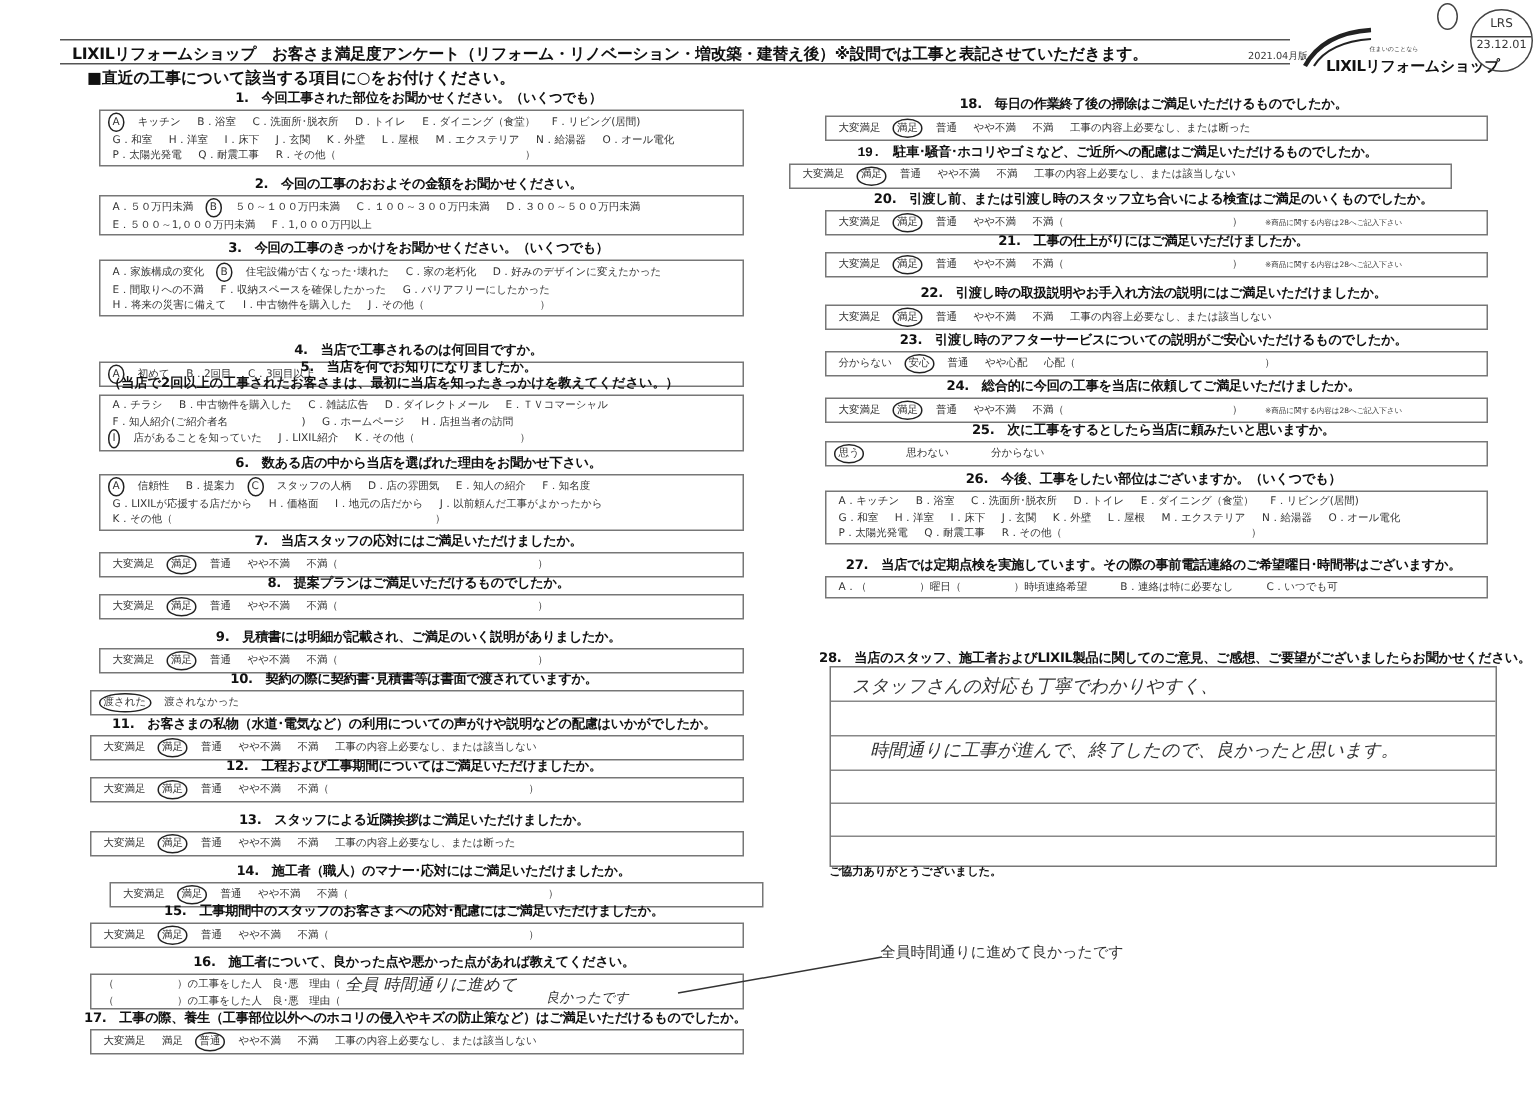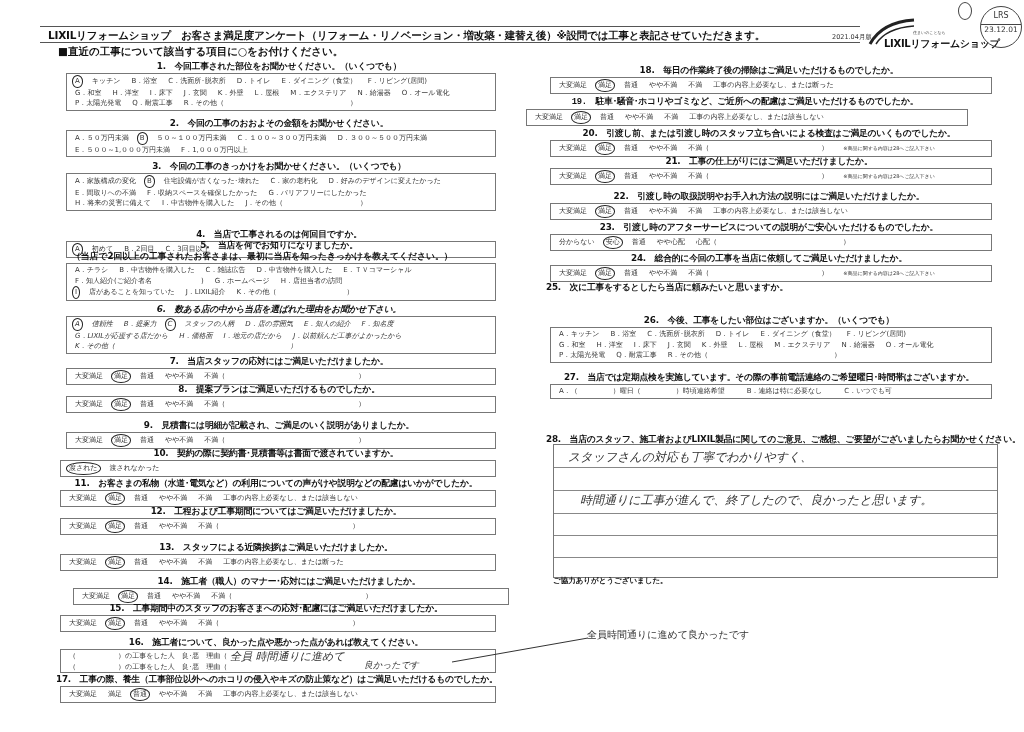--- a/index.html
+++ b/index.html
@@ -124,32 +124,32 @@
         <span class="circled">A</span><span>初めて</span><span>B．2回目</span><span>C．3回目以上</span>
       </div>
     </div>
   </div>
 
   <div class="q" style="left:62px; top:240px;">
     <div class="q-title">5.　当店を何でお知りになりましたか。</div>
     <div class="q-sub">（当店で2回以上の工事されたお客さまは、最初に当店を知ったきっかけを教えてください。）</div>
     <div class="q-box">
       <div class="q-row">
-        <span>A．チラシ</span><span>B．中古物件を購入した</span><span>C．雑誌広告</span><span>D．中古物件を購入した</span><span>E．ＴＶコマーシャル</span>
+        <span>A．チラシ</span><span>B．中古物件を購入した</span><span>C．雑誌広告</span><span>D．ダイレクトメール</span><span>E．ＴＶコマーシャル</span>
       </div>
       <div class="q-row">
         <span>F．知人紹介(ご紹介者名　　　　　　　)</span><span>G．ホームページ</span><span>H．店担当者の訪問</span>
       </div>
       <div class="q-row">
         <span class="circled">I</span><span>店があることを知っていた</span><span>J．LIXIL紹介</span><span>K．その他（　　　　　　　　　　）</span>
       </div>
     </div>
   </div>
 
-  <div class="q" style="left:62px; top:304px;font-style:italic;">
+  <div class="q" style="left:62px; top:304px;">
     <div class="q-title">6.　数ある店の中から当店を選ばれた理由をお聞かせ下さい。</div>
     <div class="q-box">
       <div class="q-row">
         <span class="circled">A</span><span>信頼性</span><span>B．提案力</span><span class="circled">C</span><span>スタッフの人柄</span><span>D．店の雰囲気</span><span>E．知人の紹介</span><span>F．知名度</span>
       </div>
       <div class="q-row">
         <span>G．LIXILが応援する店だから</span><span>H．価格面</span><span>I．地元の店だから</span><span>J．以前頼んだ工事がよかったから</span>
       </div>
       <div class="q-row">
         <span>K．その他（　　　　　　　　　　　　　　　　　　　　　　　　　）</span>
@@ -318,20 +318,25 @@
     <div class="q-title">24.　総合的に今回の工事を当店に依頼してご満足いただけましたか。</div>
     <div class="q-box">
       <div class="q-row">
         <span>大変満足</span><span class="circled">満足</span><span>普通</span><span>やや不満</span><span>不満（　　　　　　　　　　　　　　　　）</span><span class="note">※商品に関する内容は28へご記入下さい</span>
       </div>
     </div>
   </div>
 
   <div class="q" style="left:546px; top:282px;">
     <div class="q-title">25.　次に工事をするとしたら当店に頼みたいと思いますか。</div>
+    <div class="q-box">
+      <div class="q-row">
+        <span class="circled" style="margin-right:28px !important;">思う</span><span style="margin-right:28px;">思わない</span><span>分からない</span>
+      </div>
+    </div>
   </div>
 
   <div class="q" style="left:546px; top:315px;">
     <div class="q-title">26.　今後、工事をしたい部位はございますか。（いくつでも）</div>
     <div class="q-box">
       <div class="q-row">
         <span>A．キッチン</span><span>B．浴室</span><span>C．洗面所･脱衣所</span><span>D．トイレ</span><span>E．ダイニング（食堂）</span><span>F．リビング(居間)</span>
       </div>
       <div class="q-row">
         <span>G．和室</span><span>H．洋室</span><span>I．床下</span><span>J．玄関</span><span>K．外壁</span><span>L．屋根</span><span>M．エクステリア</span><span>N．給湯器</span><span>O．オール電化</span>

